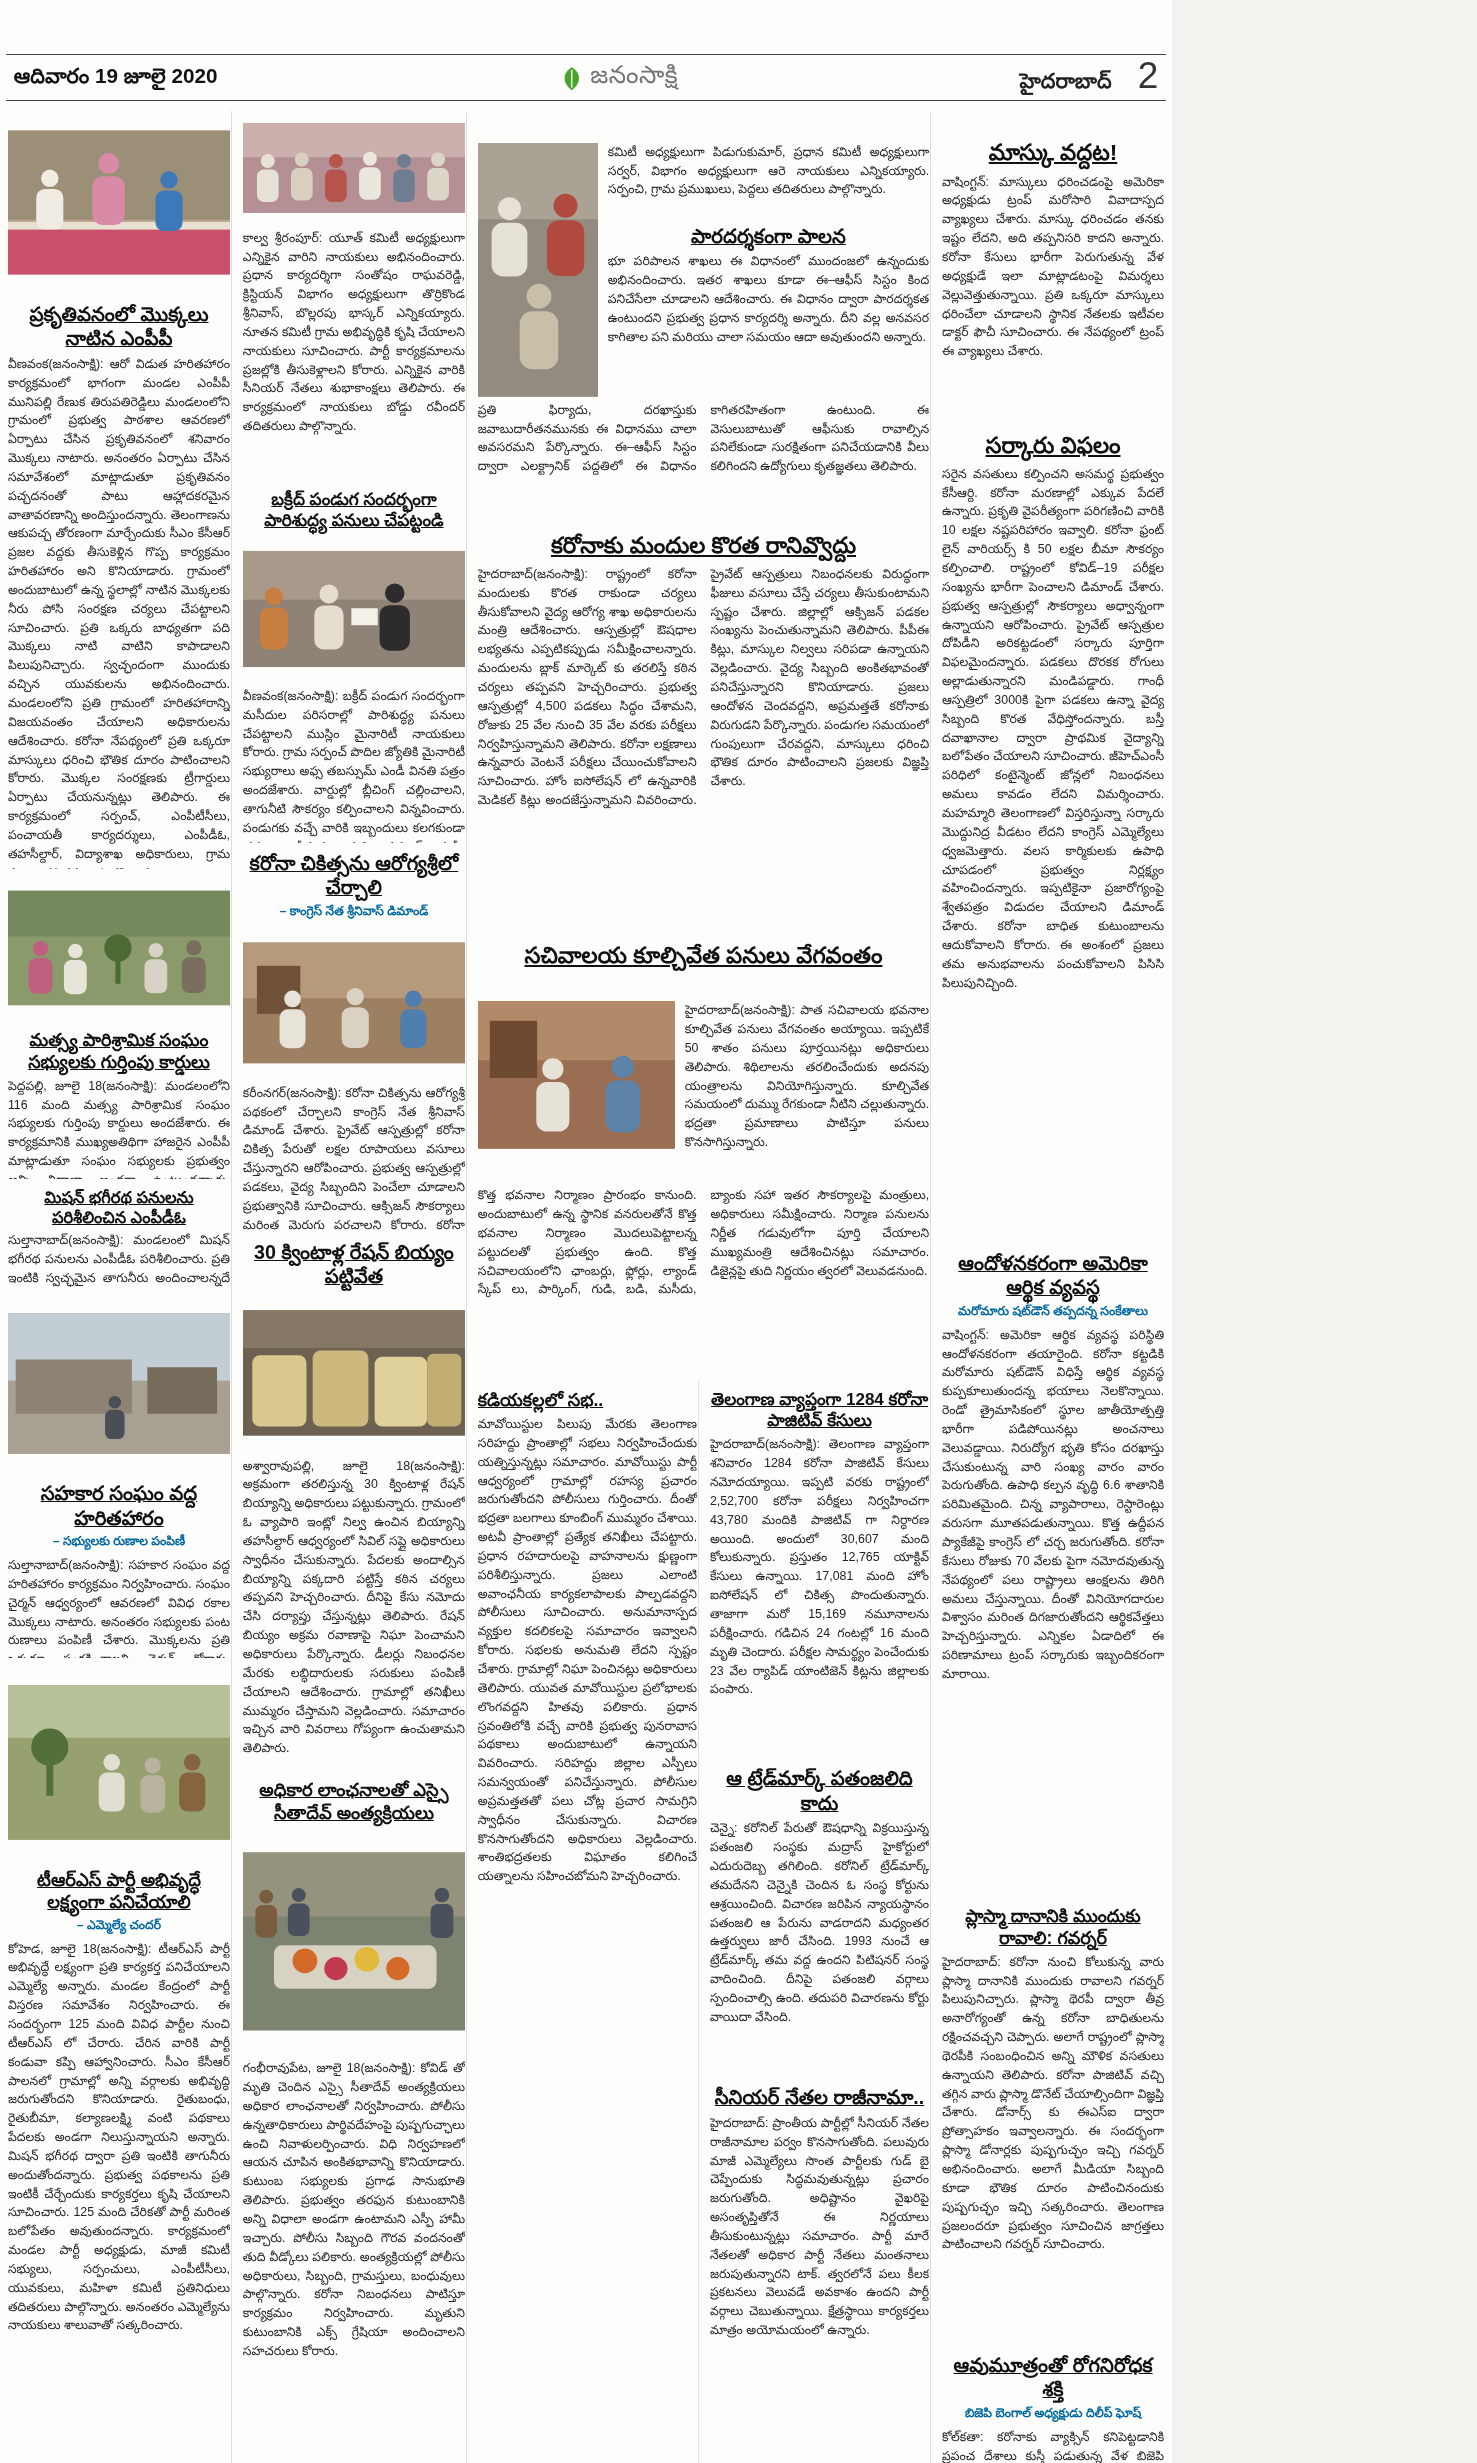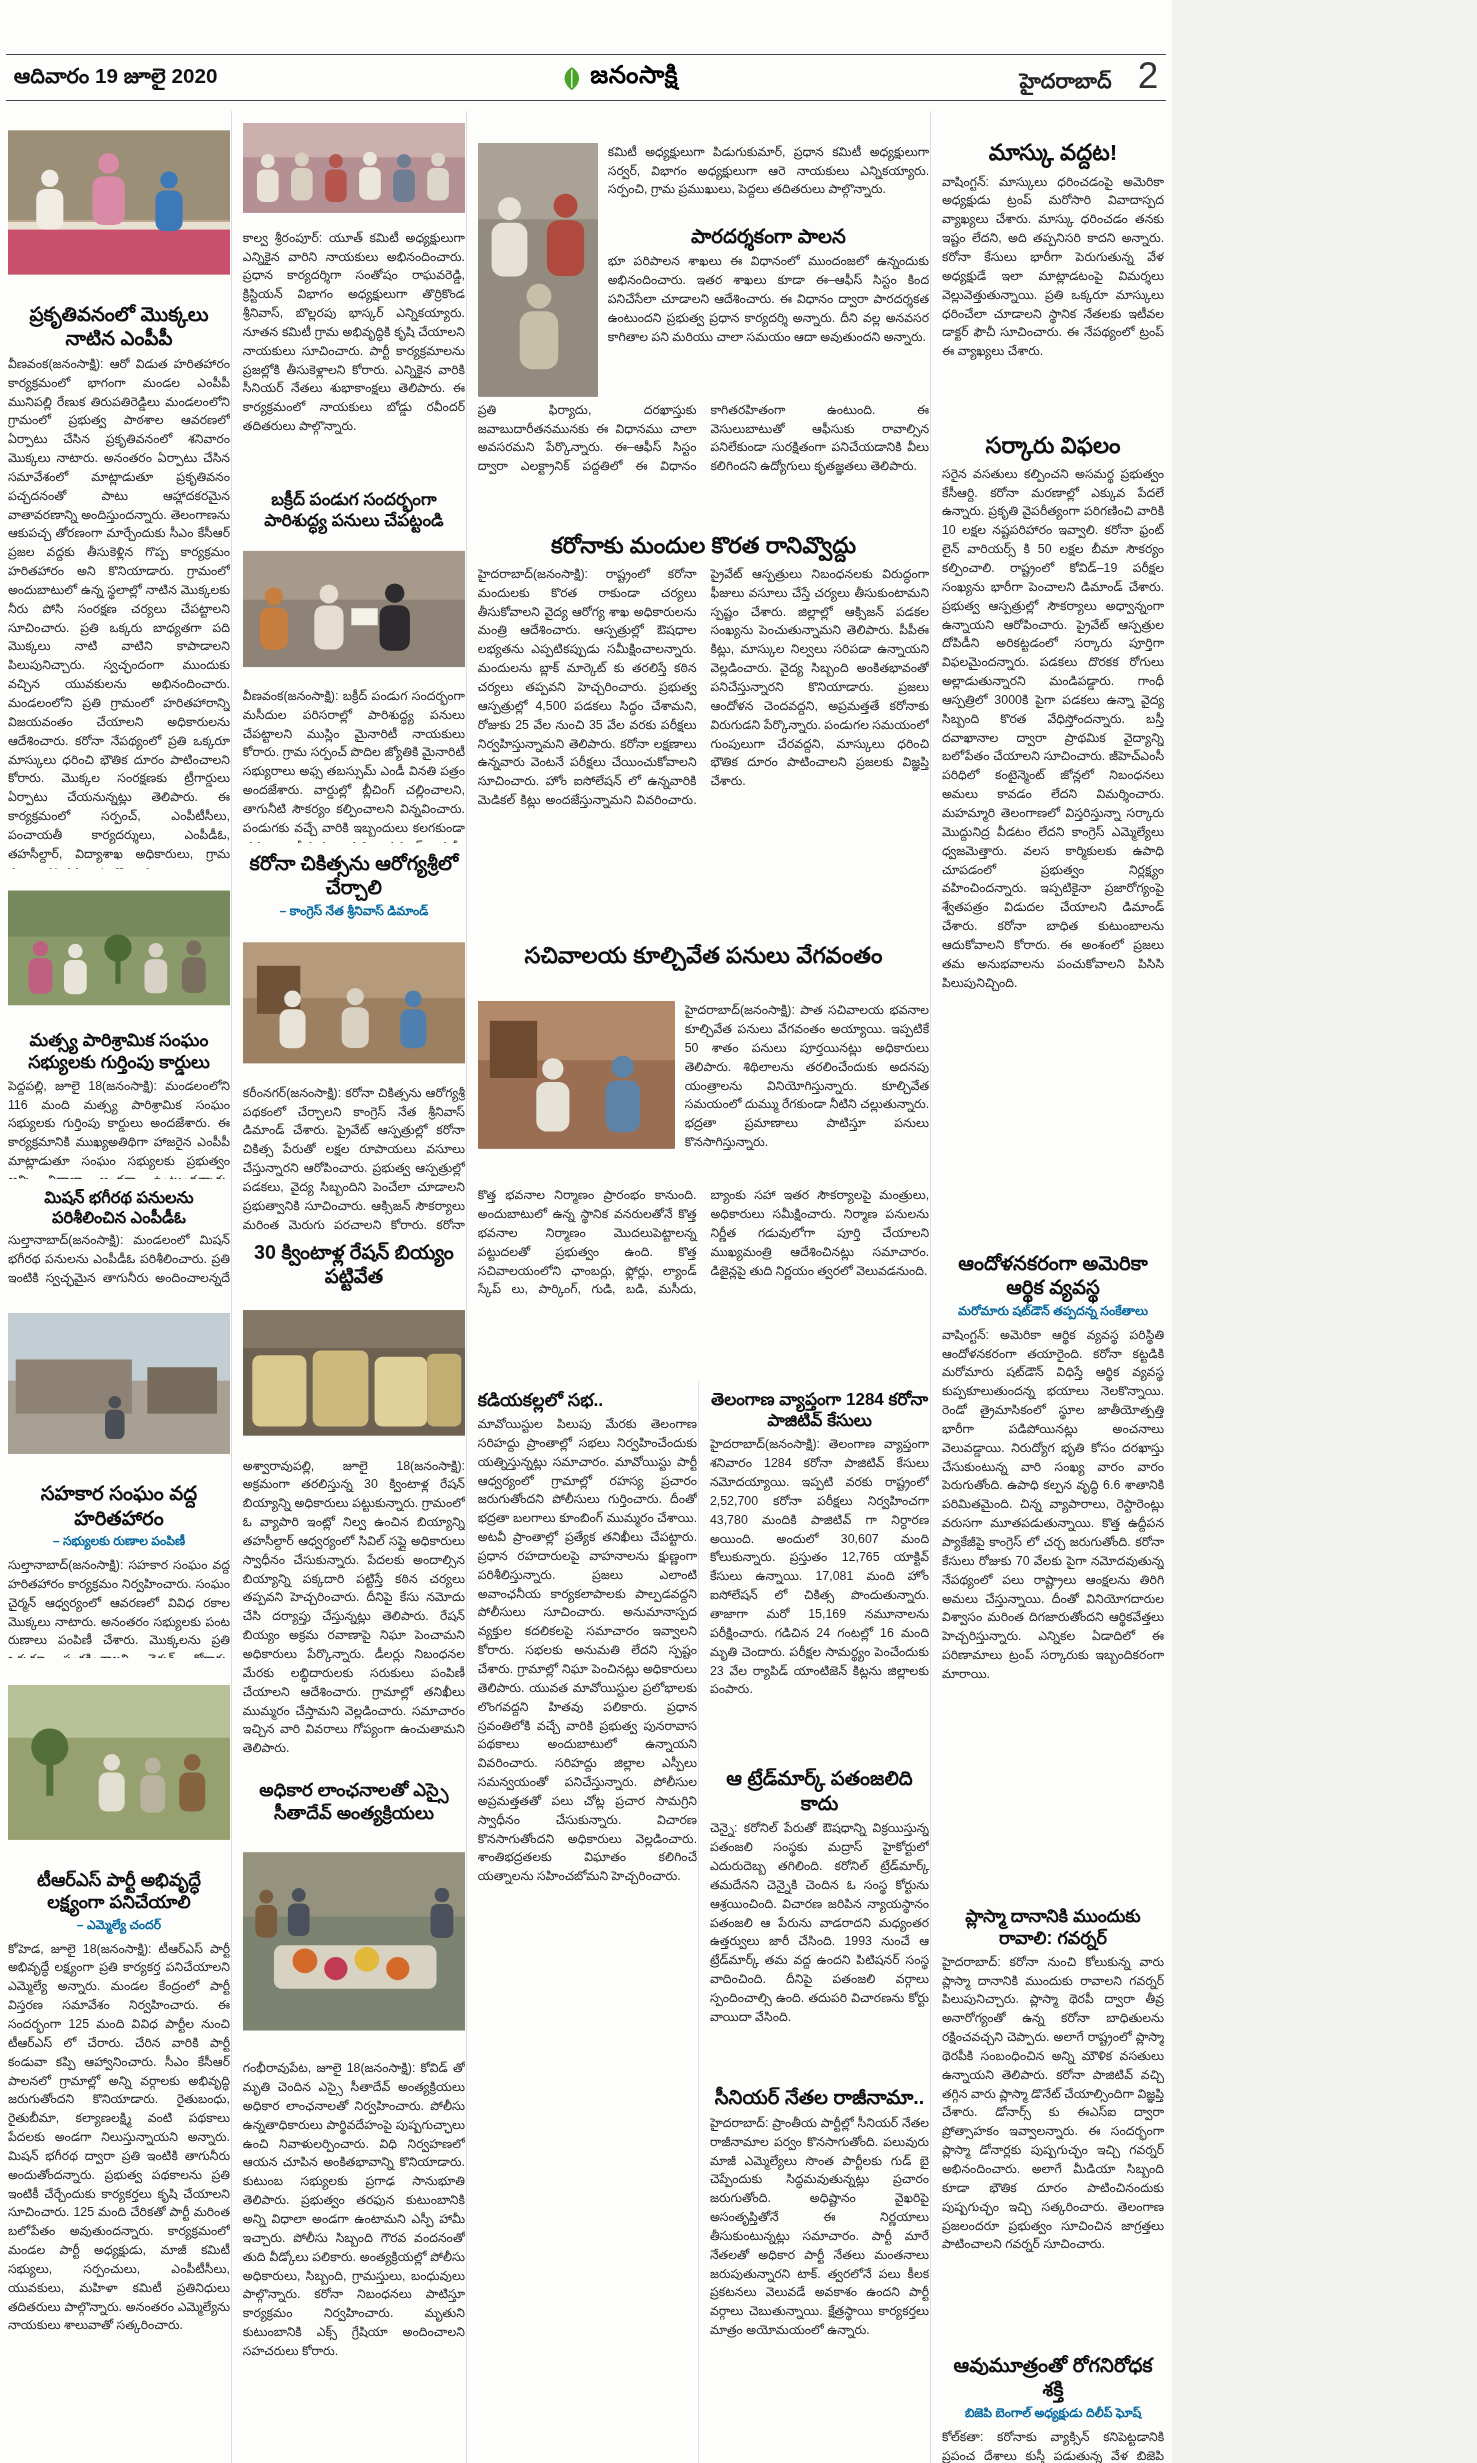--- a/index.html
+++ b/index.html
@@ -3,33 +3,33 @@
 <meta charset="utf-8">
 <style>
   html,body{margin:0;padding:0;background:#f2f2ee;}
   body{width:1478px;height:2464px;font-family:"Liberation Sans","DejaVu Sans",sans-serif;color:#1c1c1c;position:relative;overflow:hidden;}
   .page{position:absolute;left:0;top:0;width:1172px;height:2464px;background:#fdfdfb;}
   
   .topgap{height:54px;}
   .hrule{border-top:1.5px solid #444;margin:0 5.9px;}
   .masthead{display:flex;align-items:center;justify-content:space-between;padding:3.9px 13.8px 2px 13.8px;height:39px;}
   .m-date{font-size:20.7px;font-weight:bold;color:#111;}
-  .m-logo{display:flex;align-items:center;gap:5.9px;font-size:24.6px;font-weight:bold;color:#000000;letter-spacing:0.5px;}
+  .m-logo{display:flex;align-items:center;gap:5.9px;font-size:24.6px;font-weight:normal;color:#737373;letter-spacing:0.5px;}
   .m-right{display:flex;align-items:baseline;gap:26px;}
   .m-city{font-size:20.7px;font-weight:bold;color:#222;}
   .m-page{font-size:37px;font-weight:400;color:#333;line-height:.9;}
   
   .cols{display:flex;gap:11.8px;padding:9.9px 7.9px 0 7.9px;}
   .col{overflow:hidden;}
   .c-n{width:284px;}
   .c-mid{width:577px;}
   .col + .col{border-left:1px solid #ddd;padding-left:10.8px;margin-left:-10.8px;}
   
   .ph{width:100%;display:block;border-radius:1px;}
-  .hl{font-weight:bold;color:#111;text-align:center;line-height:1.25;margin:7.9px 0 3.9px 0;font-size:19.7px;}
+  .hl{font-weight:bold;color:#111;text-align:center;line-height:1.25;margin:7.9px 0 3.9px 0;font-size:19.7px;text-decoration:underline;}
   .hl.big{font-size:22.7px;margin:9.9px 0 5.9px 0;}
   .hl.left{text-align:left;}
   .byline{font-size:12.3px;font-weight:bold;text-align:center;color:#0369a1;margin:0 0 4.9px 0;}
   .body{font-size:12.4px;line-height:1.52;text-align:justify;color:#232323;overflow:hidden;}
   .body.two{column-count:2;column-gap:13.8px;}
   .blk{overflow:hidden;}
   .row{display:flex;gap:9.9px;margin-top:32px;}
   .subcols{display:flex;gap:11.8px;}
   .subcol{width:283px;overflow:hidden;}
   .subcol + .subcol{border-left:1px solid #e2e2e2;padding-left:10.8px;margin-left:-10.8px;}

